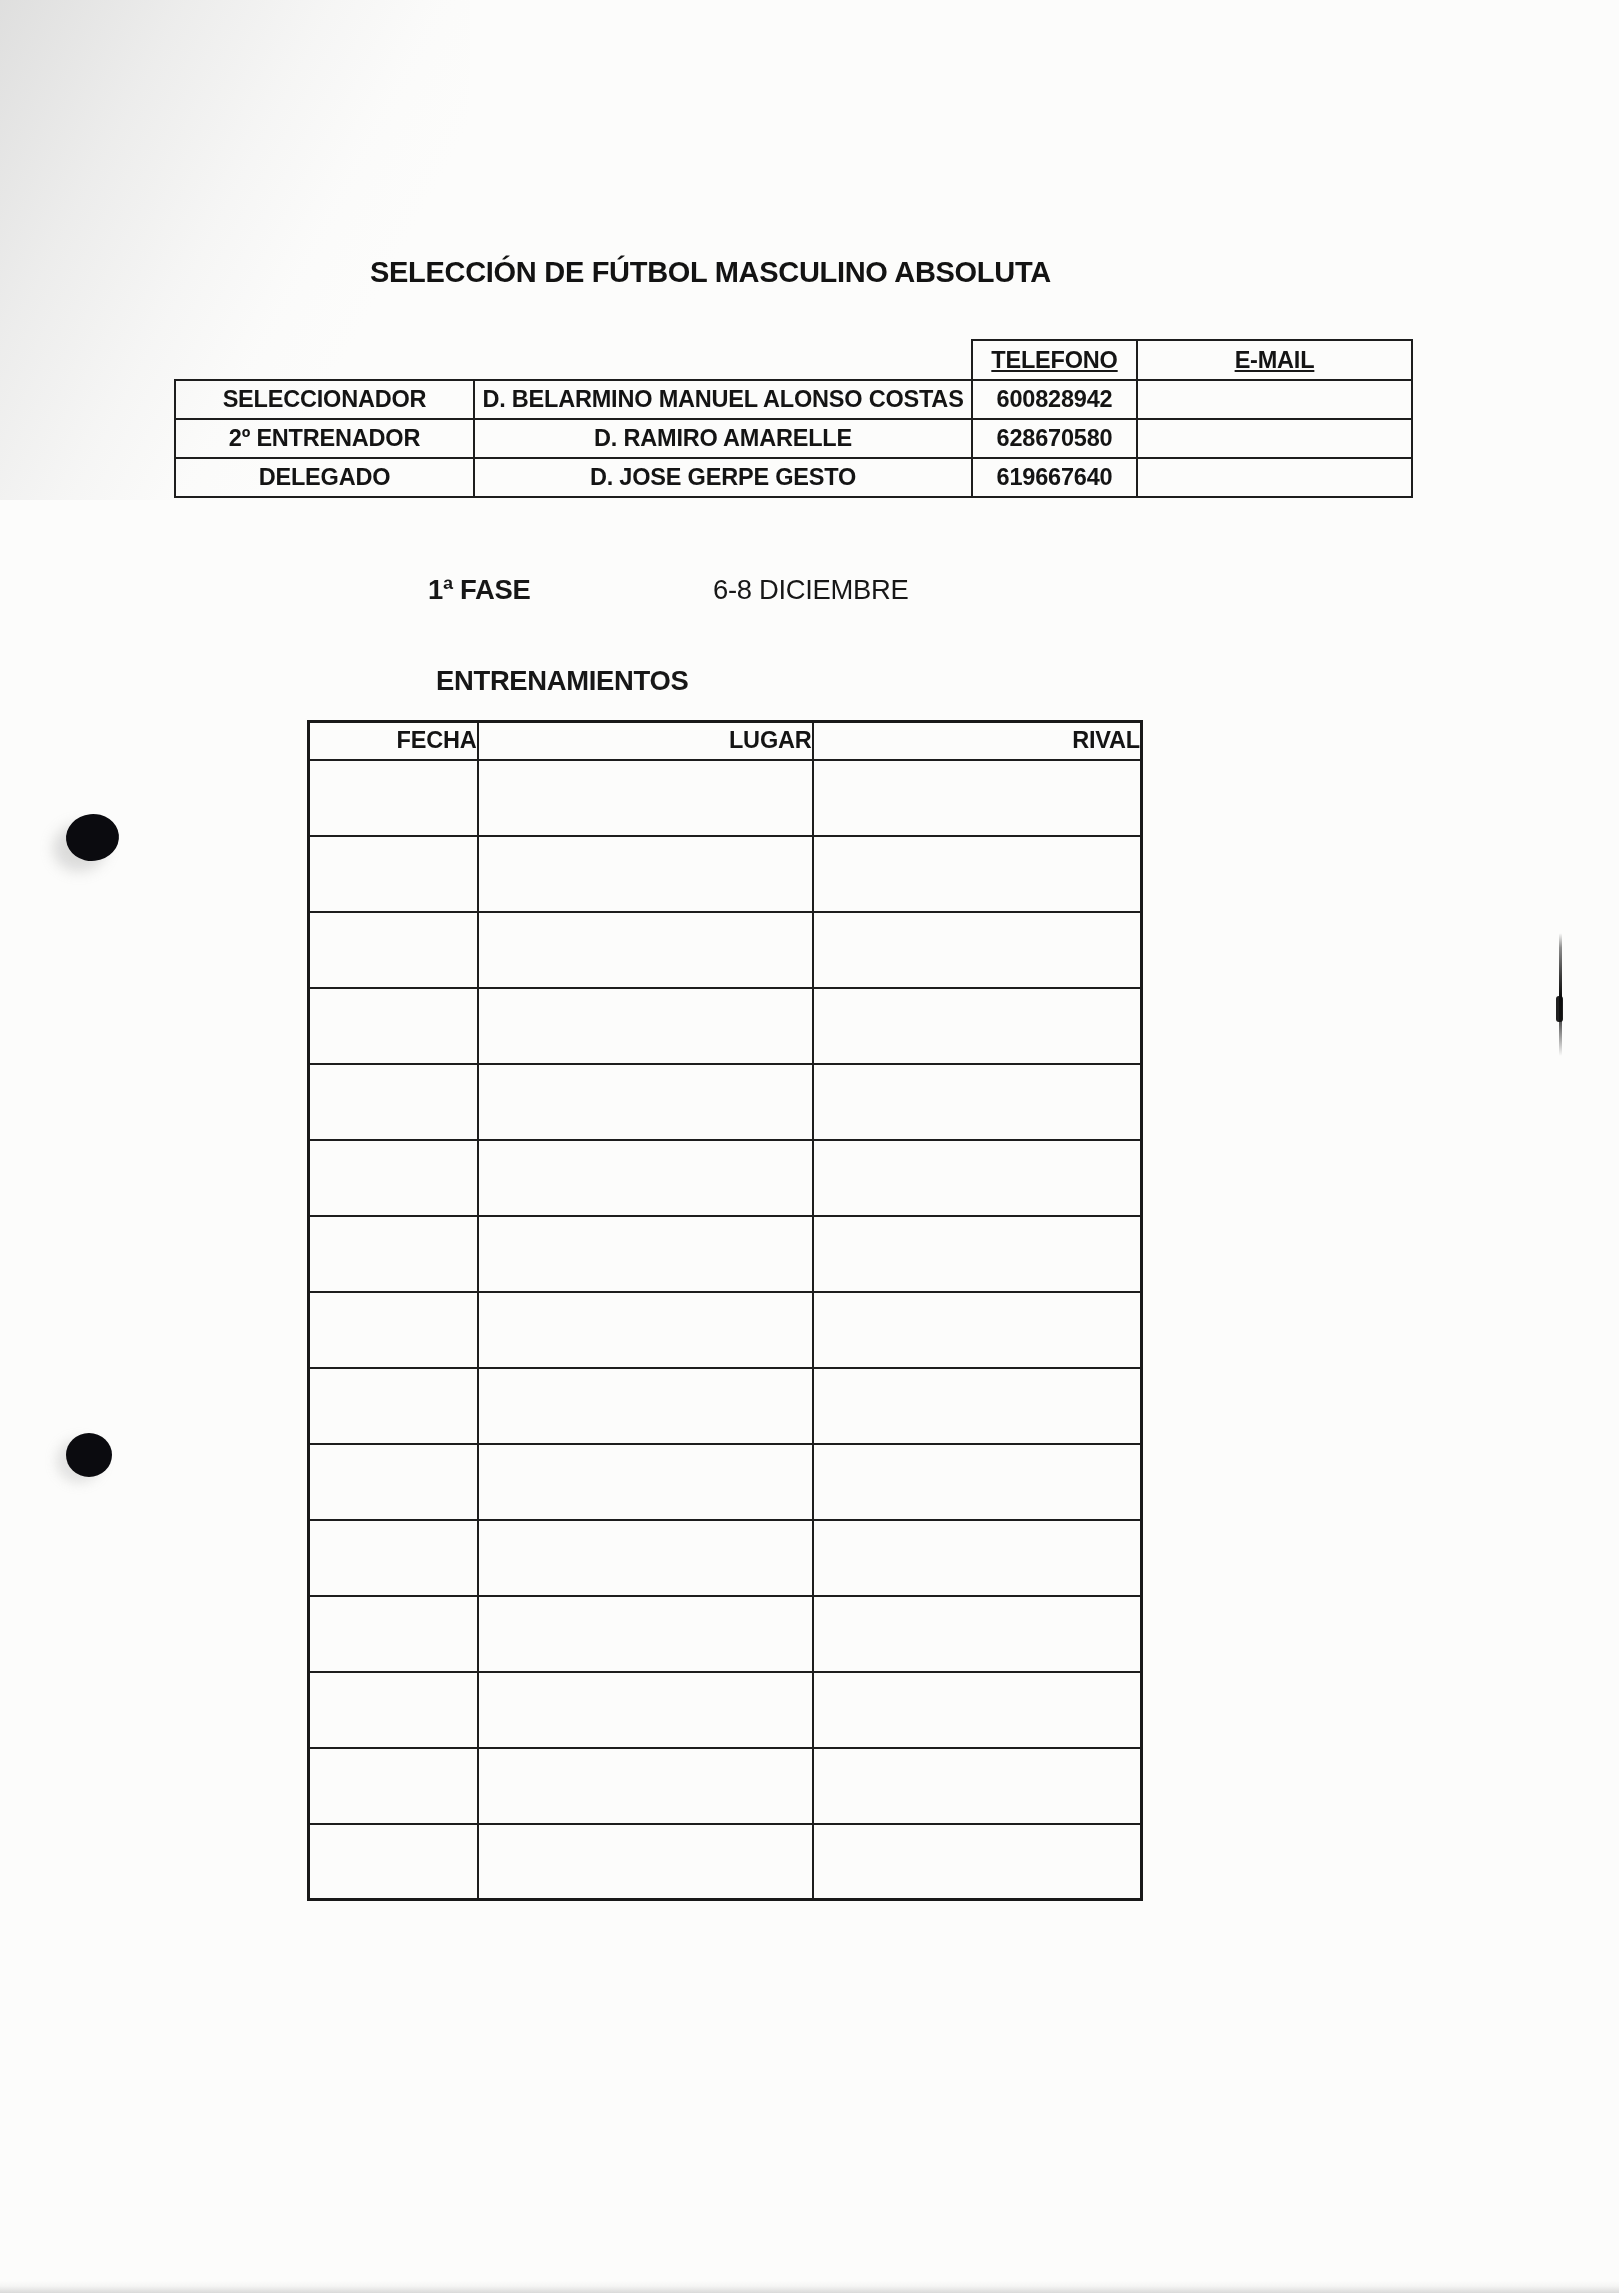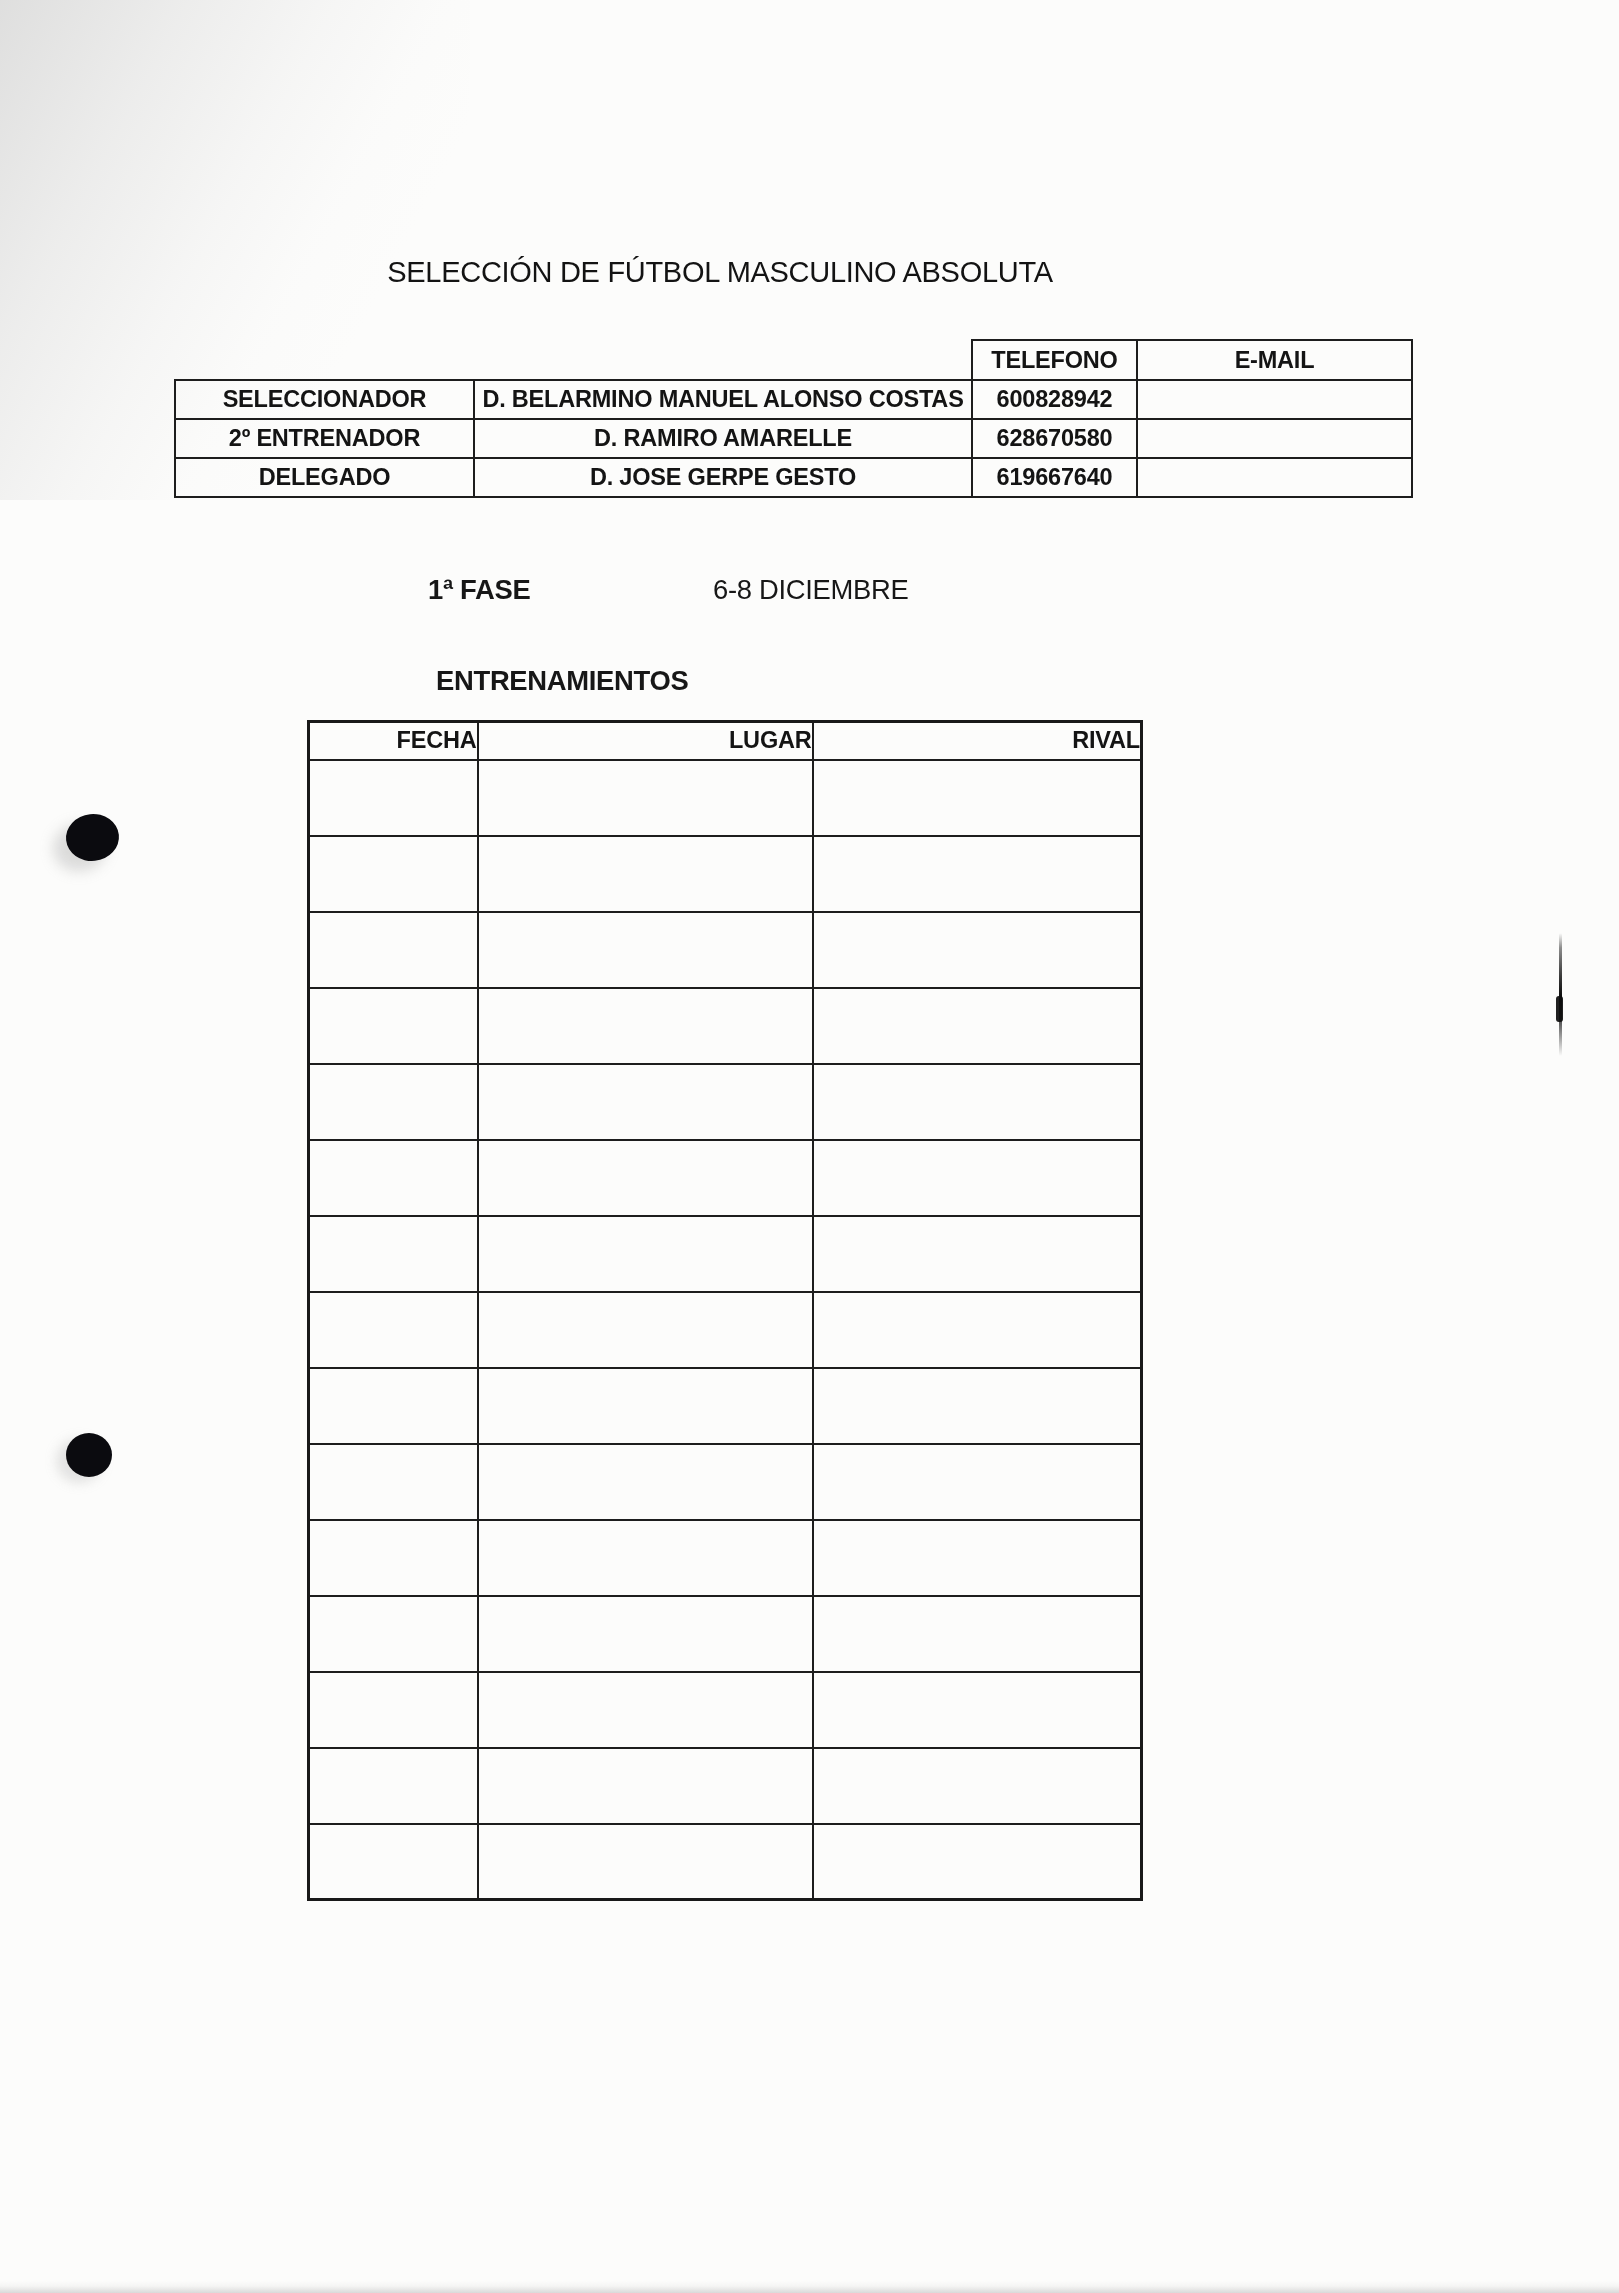--- a/index.html
+++ b/index.html
@@ -37,38 +37,38 @@
       #0a0a0a 52%,rgba(30,30,30,.8) 70%,rgba(70,70,70,.4) 88%,rgba(90,90,90,0) 100%);
   }
   .streak-notch{
     position:absolute;left:1556px;top:996px;width:6.9px;height:25.5px;
     background:#0d0d0d;border-radius:2.9px;opacity:.92;
   }
 
   
   .title{
     position:absolute;left:370px;top:256px;width:700px;margin:0;
-    text-align:center;font-size:29px;font-weight:400;letter-spacing:-0.3px;
+    font-size:29px;font-weight:700;letter-spacing:-0.3px;
     white-space:nowrap;color:#131313;
   }
   .phase-label{position:absolute;left:428px;top:574px;font-size:27.4px;font-weight:700;letter-spacing:-0.3px;}
   .phase-dates{position:absolute;left:713px;top:574px;font-size:27.4px;font-weight:400;letter-spacing:-0.3px;}
   .section-title{position:absolute;left:436px;top:665px;margin:0;font-size:27.4px;font-weight:700;letter-spacing:-0.3px;}
 
   
   table{border-collapse:collapse;table-layout:fixed;}
   .staff{position:absolute;left:174px;top:339px;}
   .staff th,.staff td{
     border:2.9px solid #1d1d1d;padding:0;margin:0;
     text-align:center;vertical-align:middle;
     font-size:23.5px;font-weight:700;letter-spacing:-0.2px;color:#141414;
     overflow:hidden;white-space:nowrap;
   }
   .staff tr{height:39px;}
-  .staff tr.hdr{height:40px;}
+  .staff tr.hdr{height:40px;text-decoration:underline;}
   .staff .ghost{border:none;background:transparent;}
 
   
   .training{position:absolute;left:307px;top:720px;border:3.9px solid #191919;}
   .training th,.training td{border:2.9px solid #1d1d1d;padding:0;}
   .training thead tr{height:38px;}
   .training tbody tr{height:76px;}
   .training th{
     font-size:23.5px;font-weight:700;letter-spacing:-0.2px;color:#141414;
     text-align:right;vertical-align:middle;

